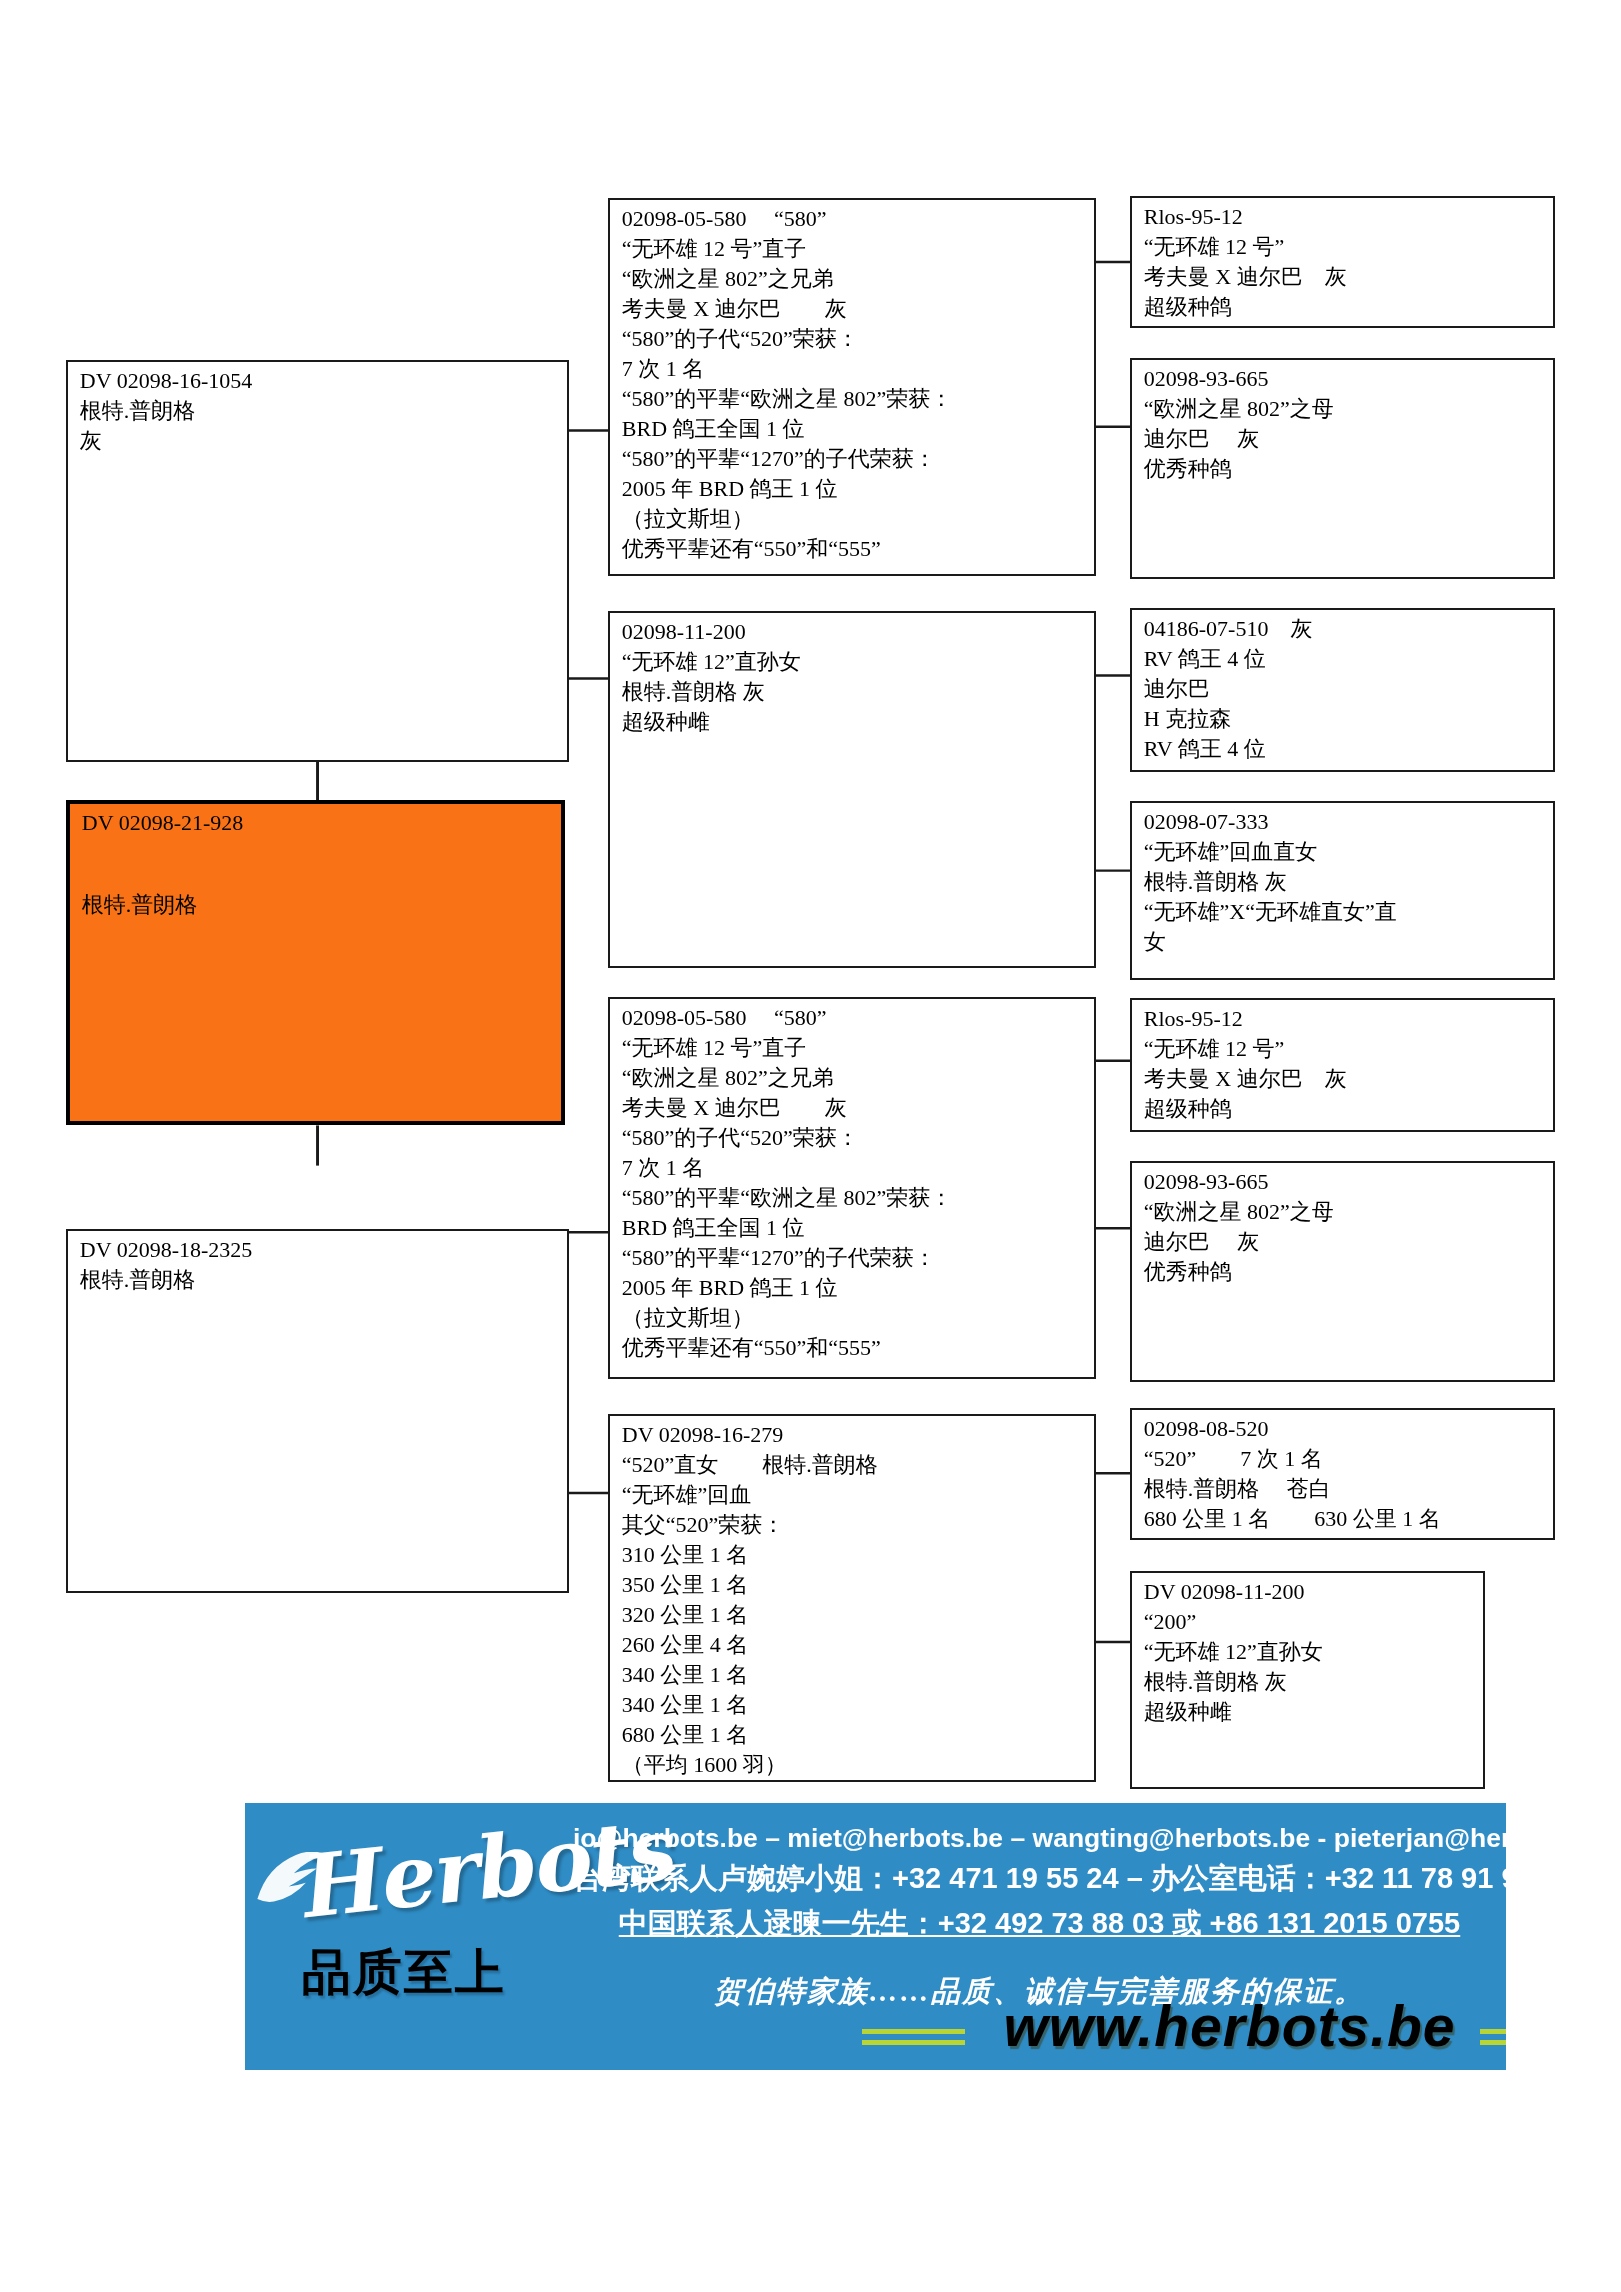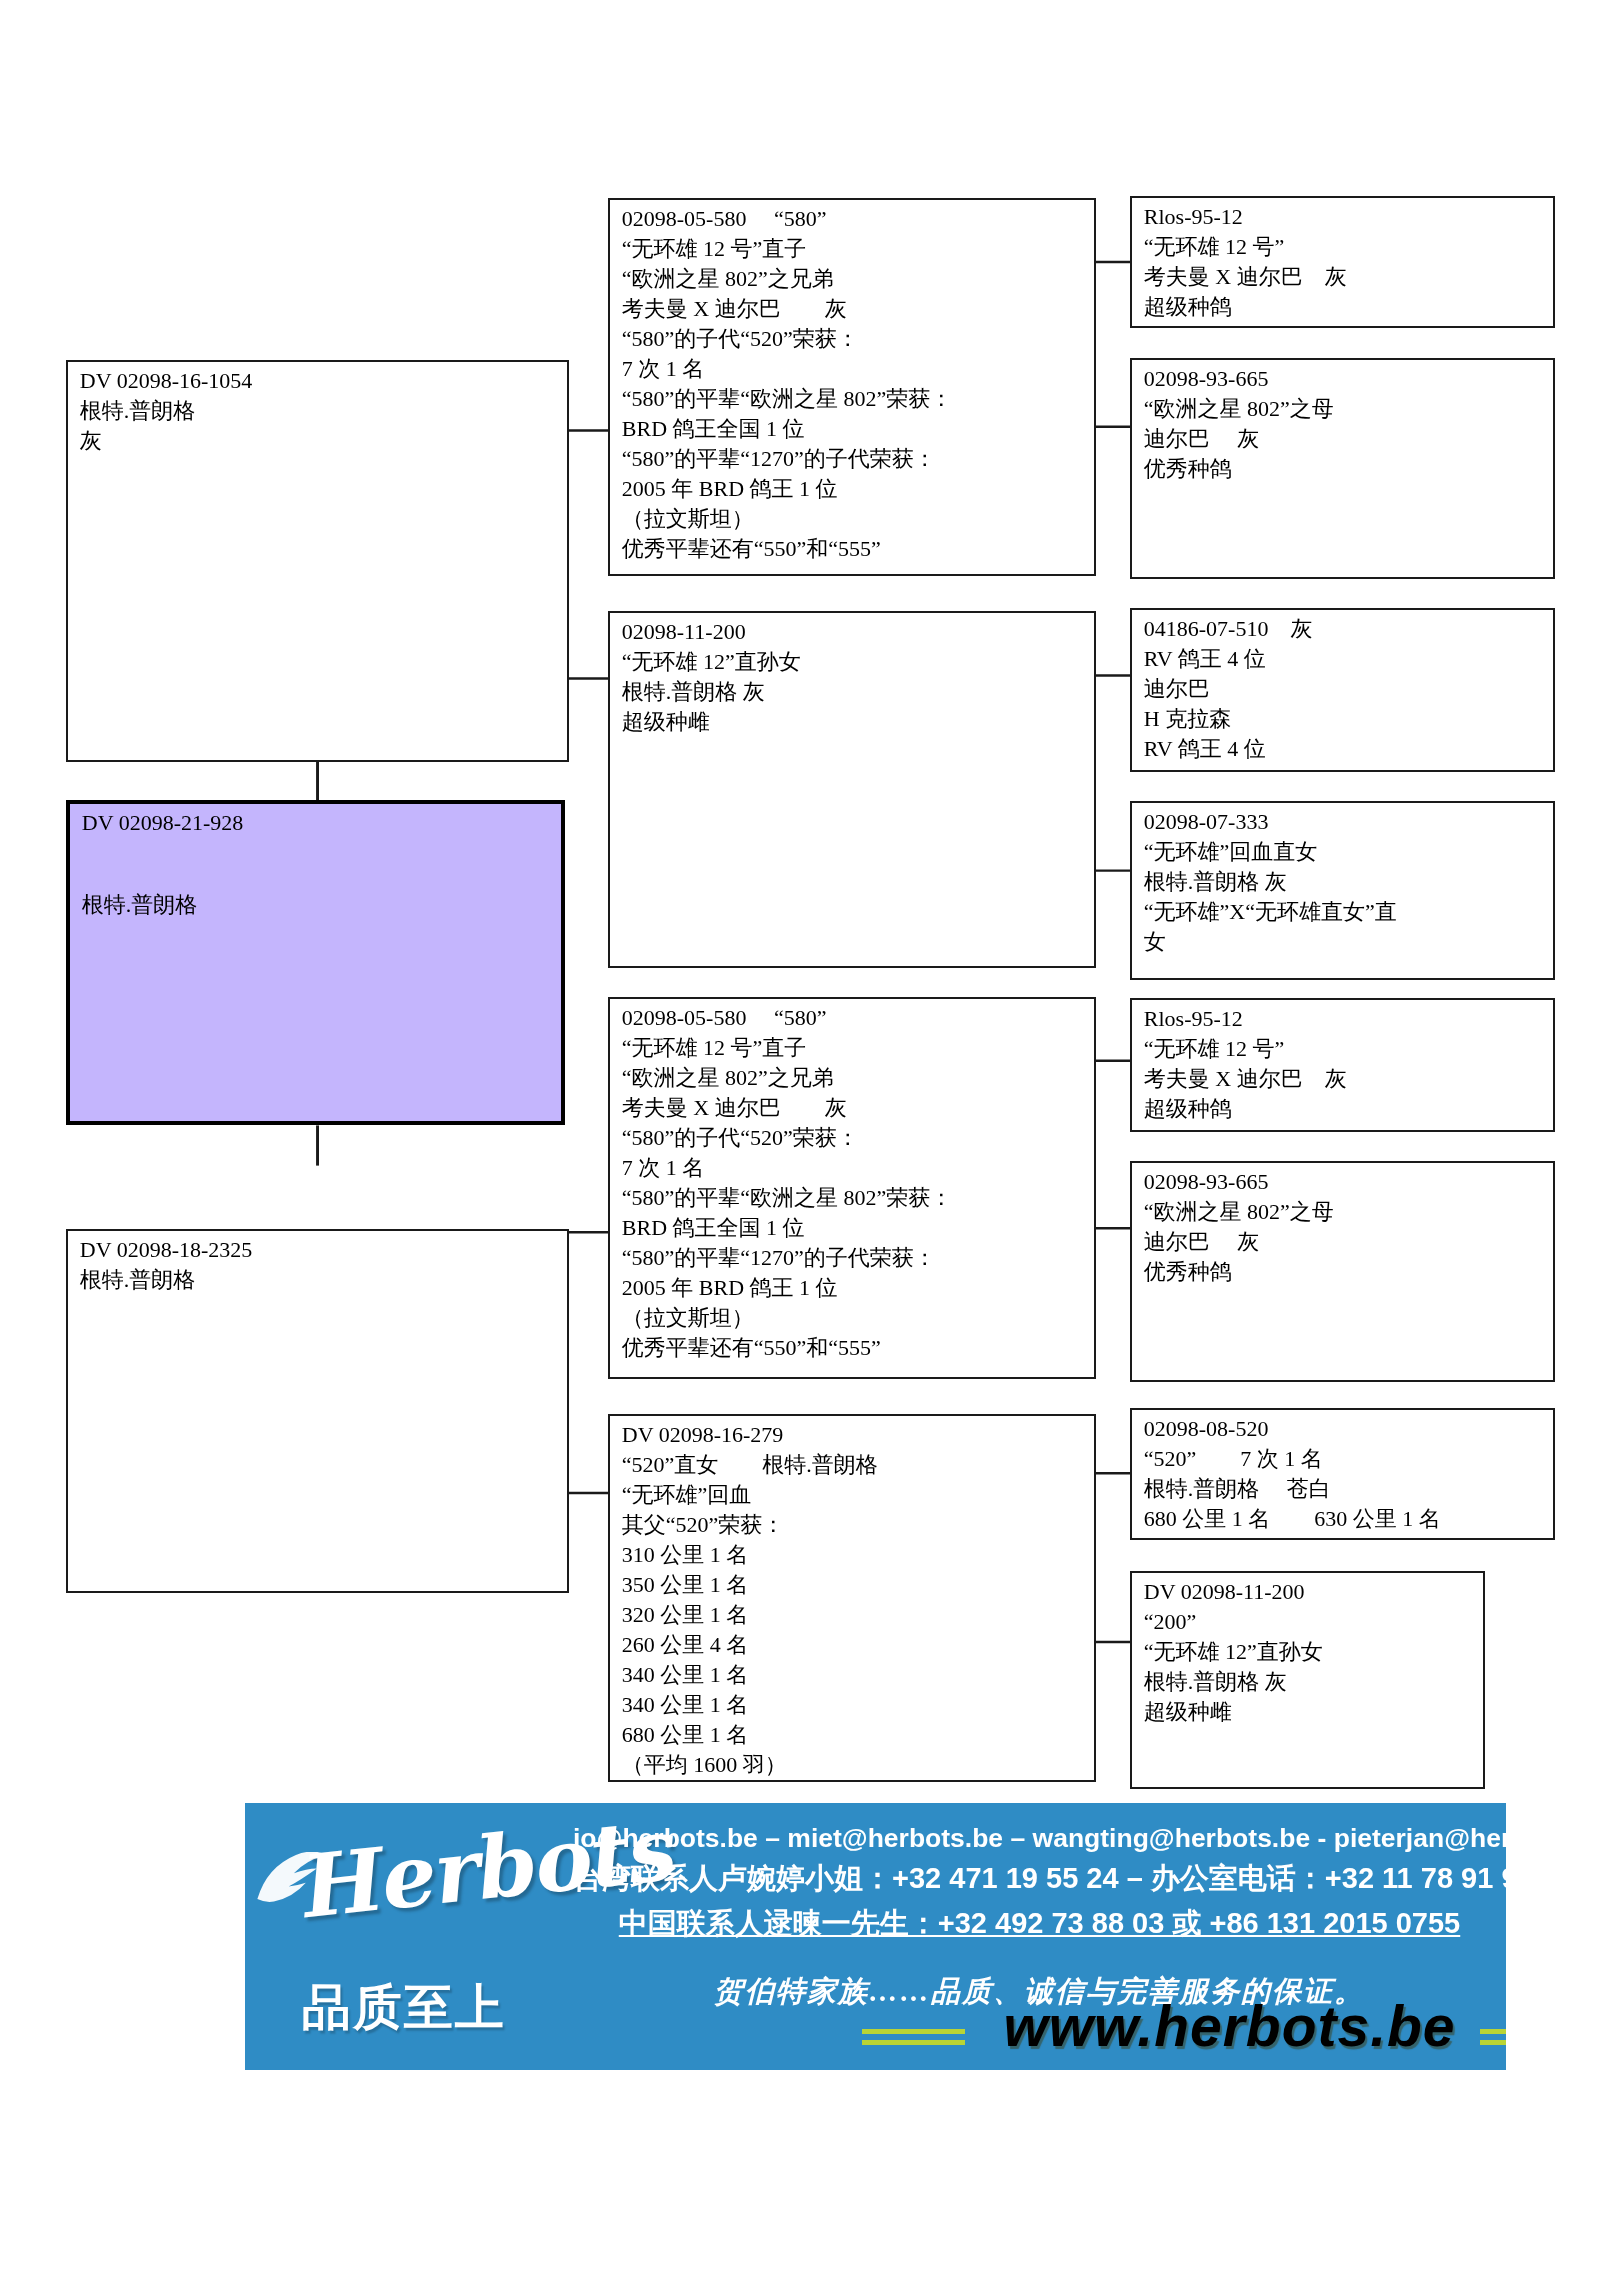--- a/index.html
+++ b/index.html
@@ -2,31 +2,31 @@
 <html><head>
 <meta charset="utf-8">
 <style>
   html,body{margin:0;padding:0;background:#ffffff;}
   #page{position:relative;width:1621px;height:2293px;background:#ffffff;overflow:hidden;
         font-family:"Liberation Serif","DejaVu Serif",serif;color:#000;}
   svg.connectors{position:absolute;left:0;top:0;width:1621px;height:2293px;pointer-events:none;}
   .box{position:absolute;background:#ffffff;border:2px solid #1a1a1a;box-sizing:border-box;
        font-size:22px;line-height:30px;padding:3.9px 5.9px 0 11.8px;overflow:hidden;}
   .box .tline{min-height:30px;white-space:pre-wrap;}
-  .box.main{border:4.9px solid #000;background:#c4b5fd;font-family:Liberation Serif, serif;}
+  .box.main{border:4.9px solid #000;background:#f97316;font-family:Liberation Serif, serif;}
   .box.main .tline{min-height:41px;}
   
   .banner{position:absolute;left:245px;top:1803px;width:1261px;height:267px;background:#2f8cc5;overflow:hidden;}
   .logo-wrap{position:absolute;left:9.8px;top:11.8px;width:372px;height:147px;}
   .logo-text{position:absolute;left:47px;top:2px;font-family:"DejaVu Serif","Liberation Serif",serif;
              font-style:italic;font-weight:bold;font-size:86px;color:#ffffff;transform:rotate(-6deg);
              text-shadow:2.9px 3.9px 2.9px rgba(0,0,0,0.25);letter-spacing:-2px;}
   .feather{position:absolute;left:-3.9px;top:37px;}
-  .logo-sub{position:absolute;left:47px;top:125px;font-size:49px;font-weight:bold;color:#ffffff;
-            letter-spacing:2px;text-shadow:2px 2.9px 2px rgba(0,0,0,0.2);margin-top:35px;}
+  .logo-sub{position:absolute;left:47px;top:125px;font-size:49px;font-weight:bold;color:#000000;
+            letter-spacing:2px;text-shadow:2px 2.9px 2px rgba(0,0,0,0.2);}
   .ban-right{position:absolute;left:328px;top:0;width:933px;height:267px;color:#fff;}
   .bemail{position:absolute;left:0;top:19.6px;width:933px;white-space:nowrap;overflow:hidden;
           font-family:"Liberation Sans","DejaVu Sans",sans-serif;font-weight:bold;font-size:26.5px;}
   .bline2{position:absolute;left:0;top:56px;width:933px;text-align:center;white-space:nowrap;
           font-family:"Liberation Sans","DejaVu Sans",sans-serif;font-weight:bold;font-size:29px;}
   .bline3{position:absolute;left:0;top:101px;width:933px;text-align:center;white-space:nowrap;
           font-family:"Liberation Sans","DejaVu Sans",sans-serif;font-weight:bold;font-size:29px;text-decoration:underline;}
   .bslogan{position:absolute;left:0;top:169px;width:933px;text-align:center;white-space:nowrap;
            font-style:italic;font-weight:bold;font-size:29px;letter-spacing:2px;}
   .bsite{position:absolute;left:382px;top:190px;width:549px;text-align:center;

